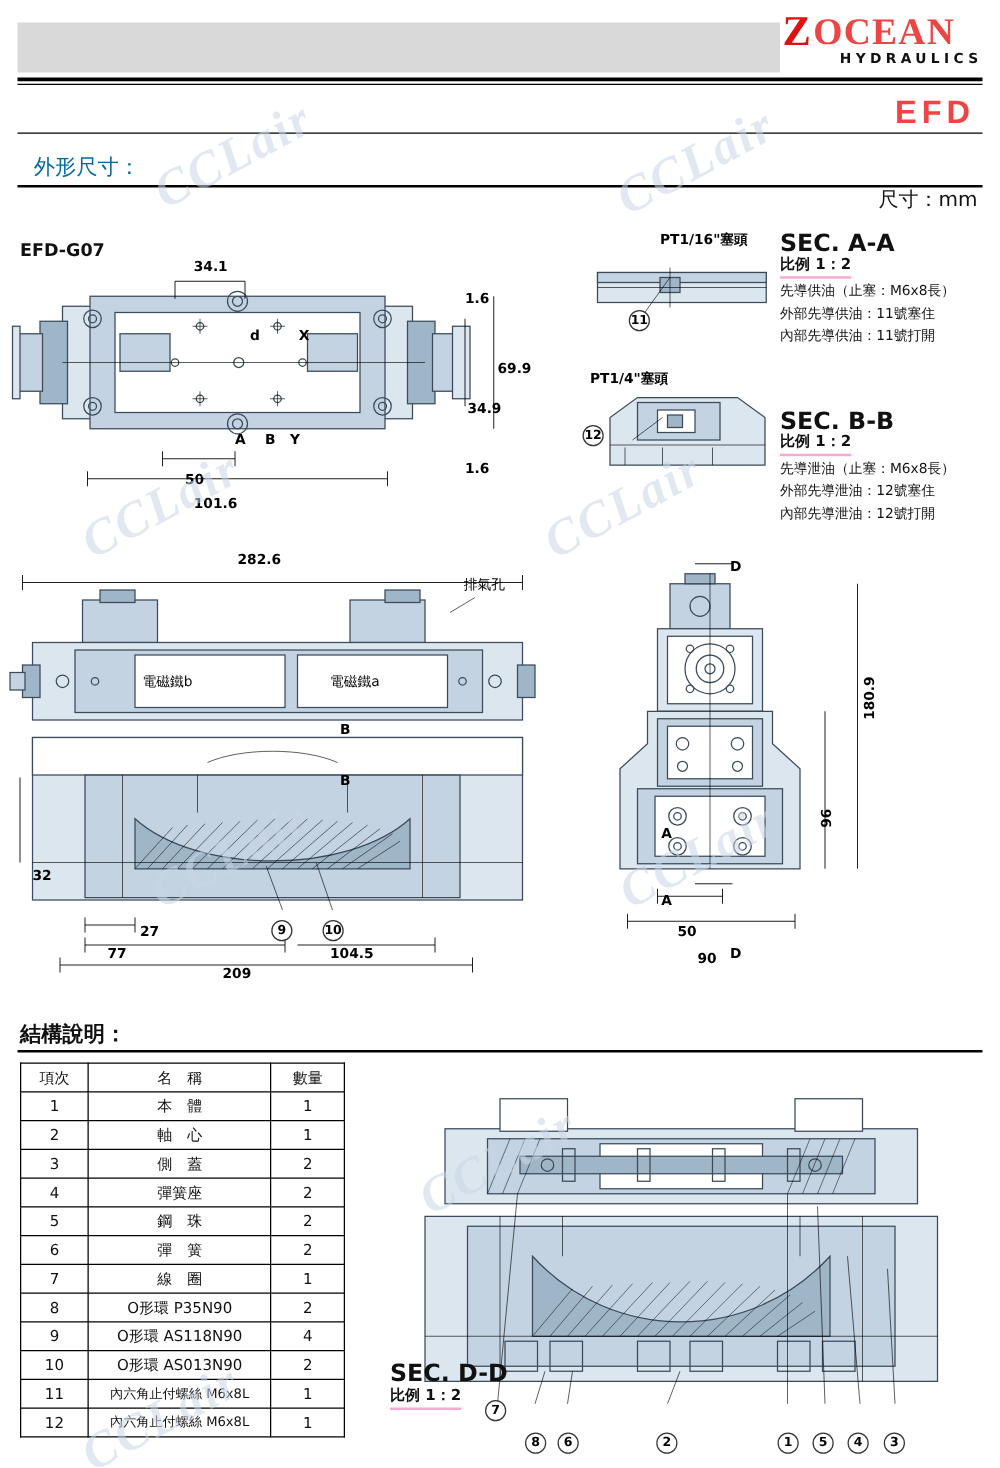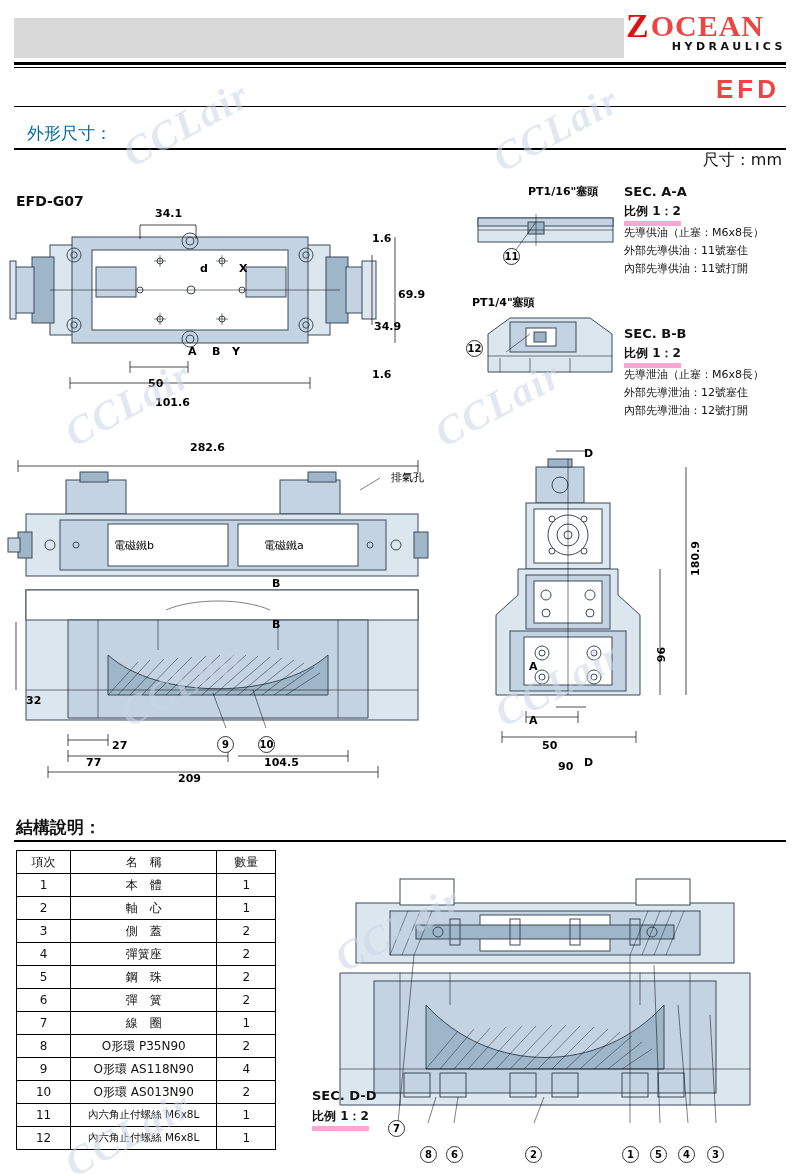--- a/index.html
+++ b/index.html
@@ -75,22 +75,22 @@
   .model-label {
     position:absolute; left:16px; top:164px; font-weight:bold; font-size:14px;margin-top:29px;
   }
 
   
   .dim { position:absolute; font-size:11px; color:#000; }
   .dim.b { font-weight:bold; }
   .lbl { position:absolute; font-size:11px; color:#000; }
   .lbl.b { font-weight:bold; }
 
-  .sec-head { position:absolute; font-weight:bold; font-size:13px;text-align:right; }
-  .sec-scale { position:absolute; font-size:12px; font-weight:bold; border-bottom:5px solid #f9a8d4; padding-bottom:1px;text-align:right;}
+  .sec-head { position:absolute; font-weight:bold; font-size:19px;text-align:right; }
+  .sec-scale { position:absolute; font-size:12px; font-weight:bold; border-bottom:2px solid #f9a8d4; padding-bottom:1px;text-align:right;}
   .note { position:absolute; font-size:11px; }
 
   .circ {
     position:absolute; width:17px; height:17px; border:1px solid #333;
     border-radius:50%; background:#fff; font-size:10px; font-weight:bold;
     display:flex; align-items:center; justify-content:center; color:#000;
     z-index:7;
   }
 
   
@@ -332,21 +332,21 @@
       <line x1="220" y1="300" x2="220" y2="312"></line>
       <line x1="230" y1="306" x2="340" y2="306"></line>
       <line x1="340" y1="300" x2="340" y2="312"></line>
       <line x1="40" y1="322" x2="370" y2="322"></line>
       <line x1="40" y1="316" x2="40" y2="328"></line>
       <line x1="370" y1="316" x2="370" y2="328"></line>
     </g>
   </svg>
 
   <div class="dim b" style="left:190px; top:441px;">282.6</div>
-  <div class="lbl" style="left:371px; top:470px;margin-left:20px;">排氣孔</div>
+  <div class="lbl" style="left:371px; top:460px;">排氣孔</div>
   <div class="lbl" style="left:114px; top:538px;">電磁鐵b</div>
   <div class="lbl" style="left:264px; top:538px;">電磁鐵a</div>
   <div class="lbl b" style="left:272px; top:577px;">B</div>
   <div class="lbl b" style="left:272px; top:618px;">B</div>
   <div class="dim b" style="left:26px; top:694px;">32</div>
   <div class="dim b" style="left:112px; top:739px;">27</div>
   <div class="dim b" style="left:86px; top:756px;">77</div>
   <div class="dim b" style="left:264px; top:756px;">104.5</div>
   <div class="dim b" style="left:178px; top:772px;">209</div>
   <div class="circ" style="left:217px; top:736px;">9</div>

